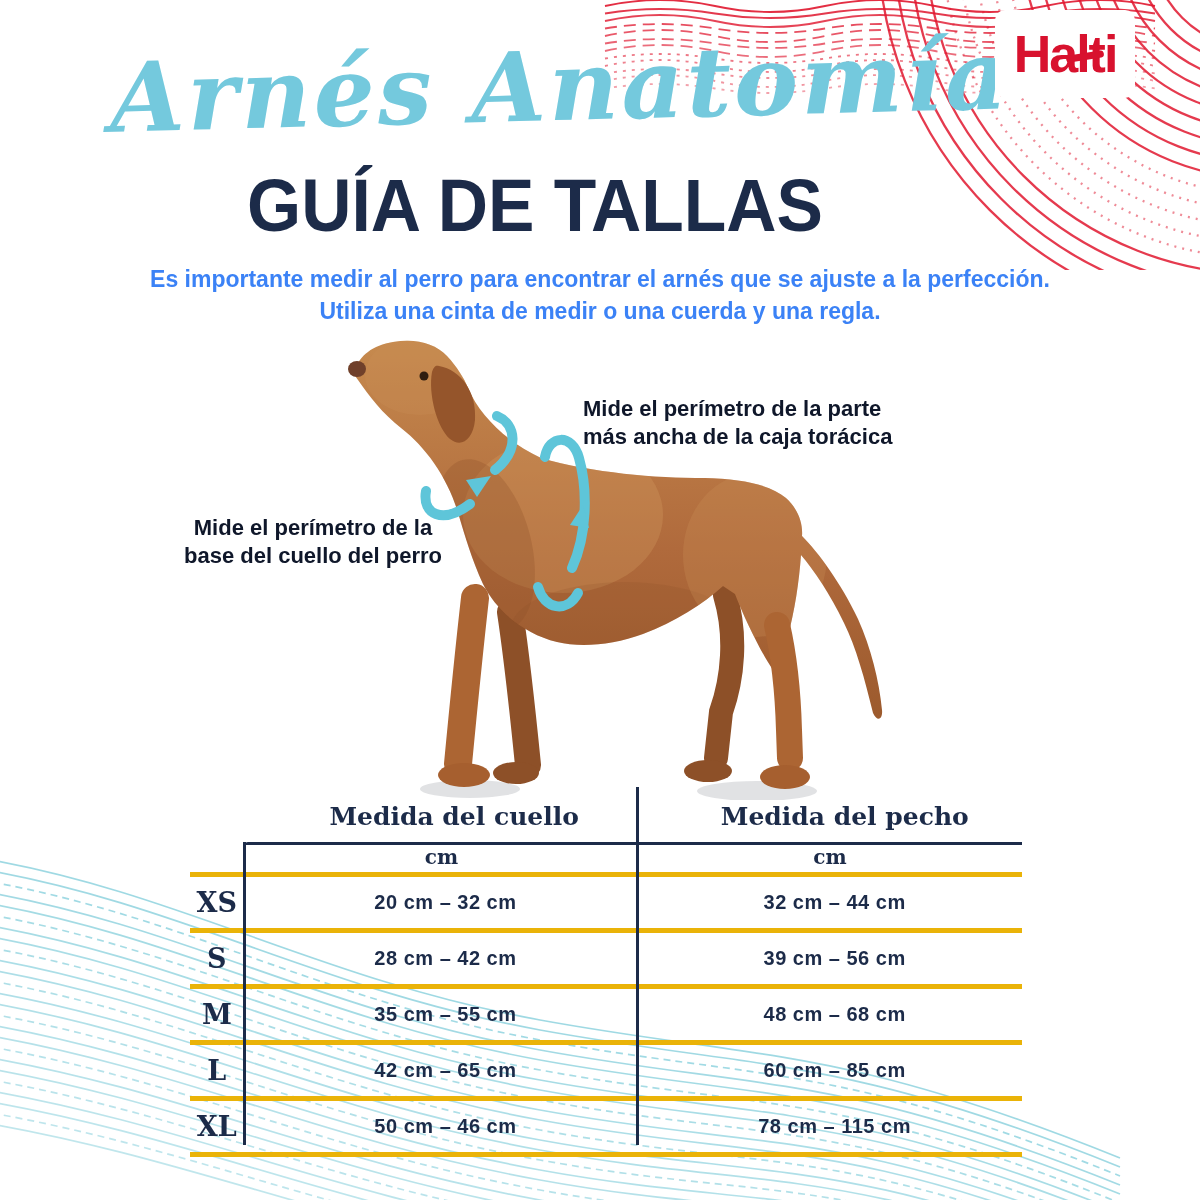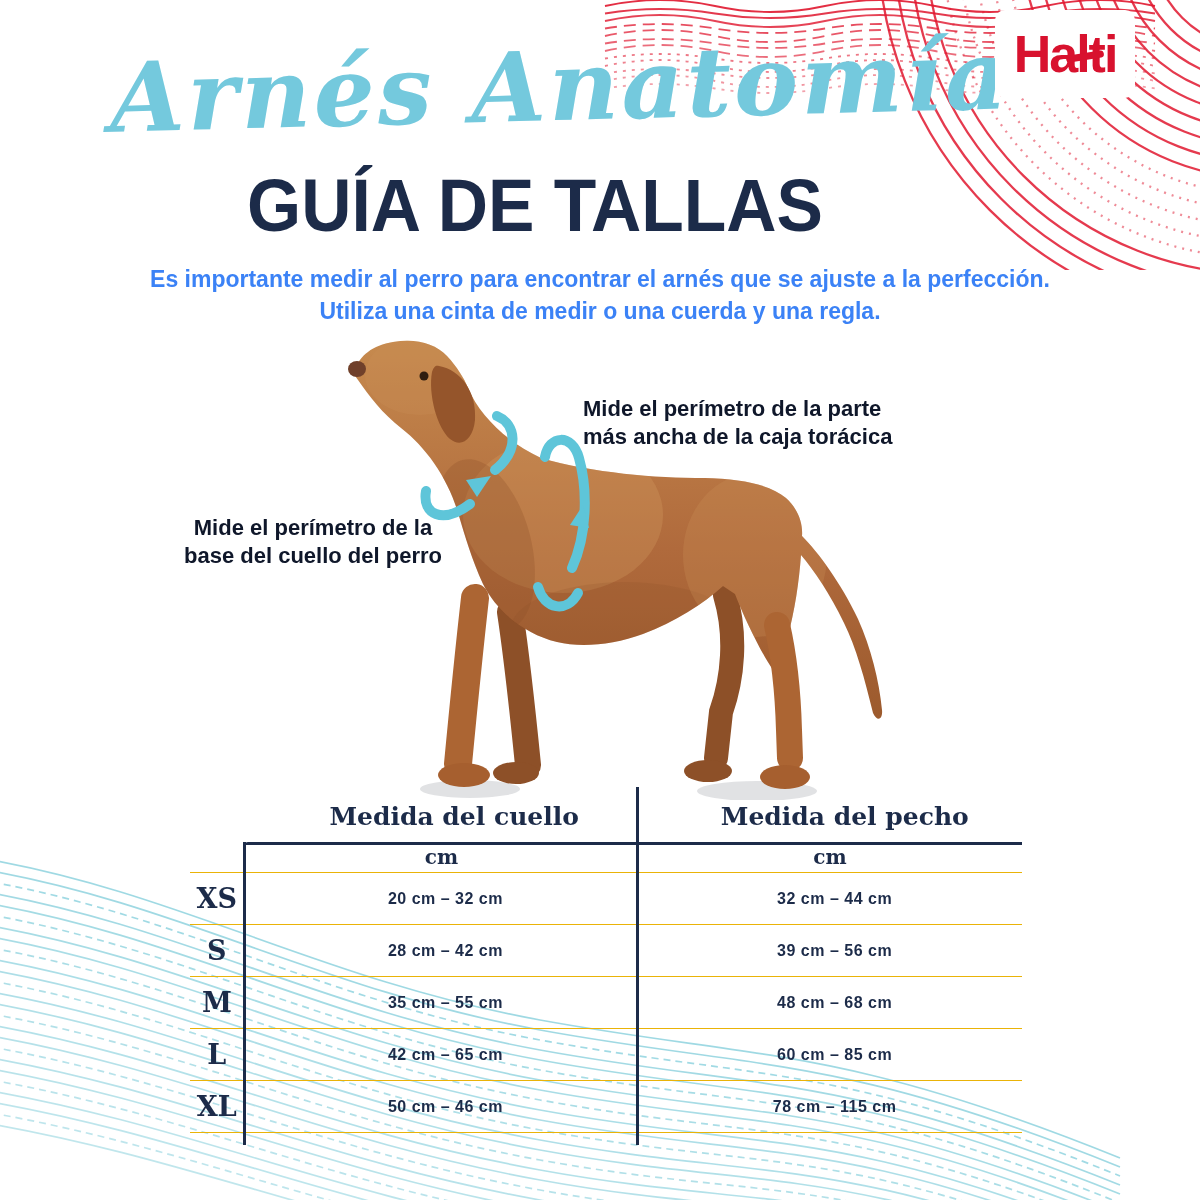--- a/index.html
+++ b/index.html
@@ -32,31 +32,31 @@
   .dog-wrap{position:absolute;left:325px;top:330px;width:580px;height:470px;z-index:1;}
 
   
   .note{position:absolute;z-index:2;font-size:22px;line-height:28px;font-weight:600;color:#0f172a;}
   .note-chest{left:583px;top:395px;text-align:left;}
   .note-neck{left:168px;top:514px;width:290px;text-align:center;}
 
   
   .sizetable{position:absolute;left:190px;top:790px;width:832px;z-index:2;}
   .trow{display:flex;align-items:center;}
-  .trow-border{border-bottom:1px solid #eab308;}
+  .trow-border{border-bottom:5px solid #eab308;}
   .th-row{height:52px;gap:32px;}
   .cm-row{height:30px;}
   .data-row{height:51px;gap:10px;}
   .cell-size{width:55px;text-align:center;
         font-family:"DejaVu Serif","Liberation Serif",serif;font-weight:bold;font-size:27px;}
   .cell-neck{width:393px;text-align:center;}
   .cell-chest{width:384px;text-align:center;}
   .th-cell{font-family:"DejaVu Serif","Liberation Serif",serif;font-weight:bold;font-size:25px;}
   .cm-cell{font-family:"DejaVu Serif","Liberation Serif",serif;font-weight:bold;font-size:20px;}
-  .val-cell{font-size:16px;font-weight:bold;letter-spacing:0.5px;}
+  .val-cell{font-size:20px;font-weight:bold;letter-spacing:0.5px;}
   .vline-center{position:absolute;left:446px;top:-3px;width:3px;height:358px;background:#1c2b49;}
   .vline-size{position:absolute;left:53px;top:52px;width:3px;height:303px;background:#1c2b49;}
   .cm-topline{position:absolute;left:55px;top:52px;width:777px;height:3px;background:#1c2b49;
               border-top-left-radius:3px;}
 </style>
 </head>
 <body>
 
 <div class="page">
 

